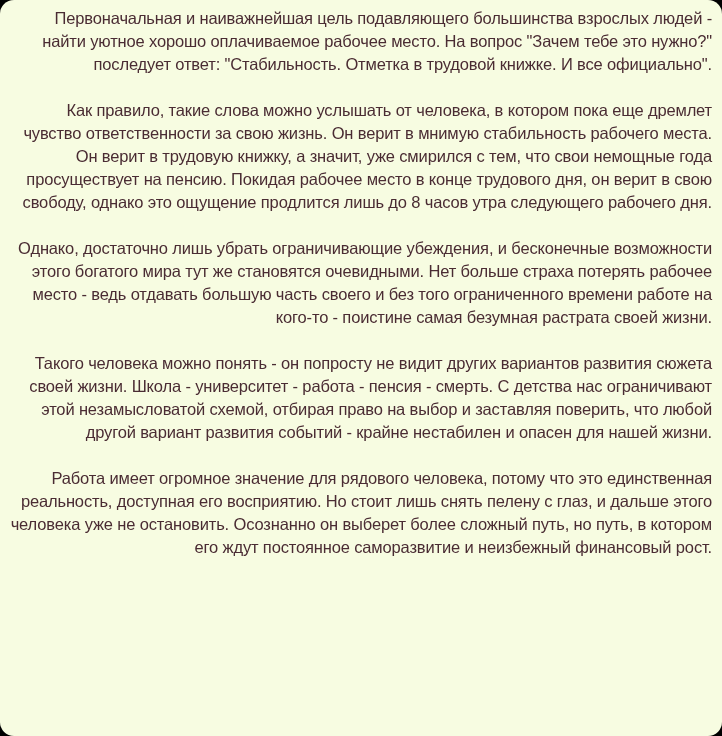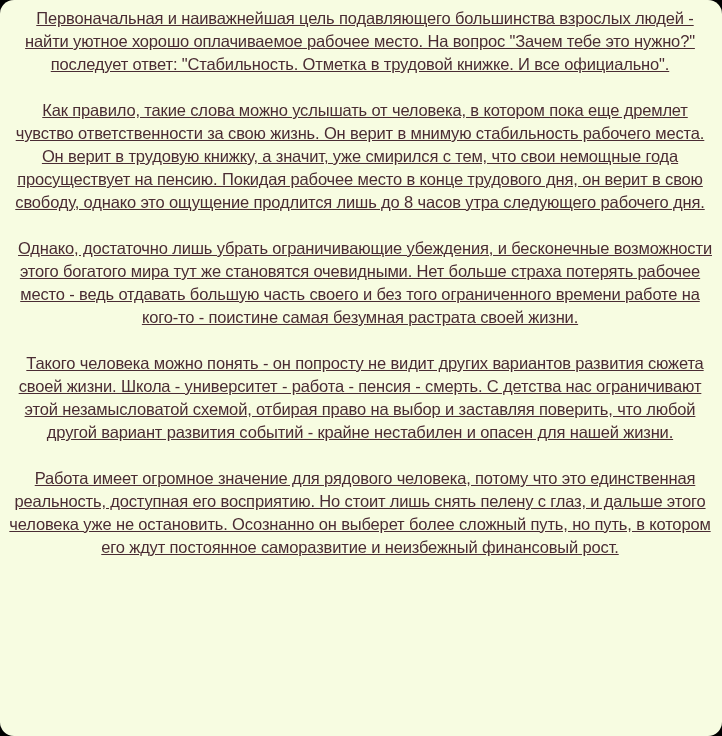--- a/index.html
+++ b/index.html
@@ -19,22 +19,21 @@
     padding: 7px 10px 7px 8px;
     font-family: "Liberation Sans", "DejaVu Sans", sans-serif;
     font-size: 16.5px;
     line-height: 23px;
     letter-spacing: -0.15px;
     color: #4a2c33;
   }
   .page p {
     margin: 0 0 23px 0;
     text-indent: 10px;
-    text-align: center;
-    text-decoration: underline;
+    text-align: right;
   }
   .page p:last-child {
     margin-bottom: 0;
   }
 </style>
 </head>
 <body>
 
 <div class="page">
   <p>Первоначальная и наиважнейшая цель подавляющего большинства взрослых людей - найти уютное хорошо оплачиваемое рабочее место. На вопрос "Зачем тебе это нужно?" последует ответ: "Стабильность. Отметка в трудовой книжке. И все официально".</p>

